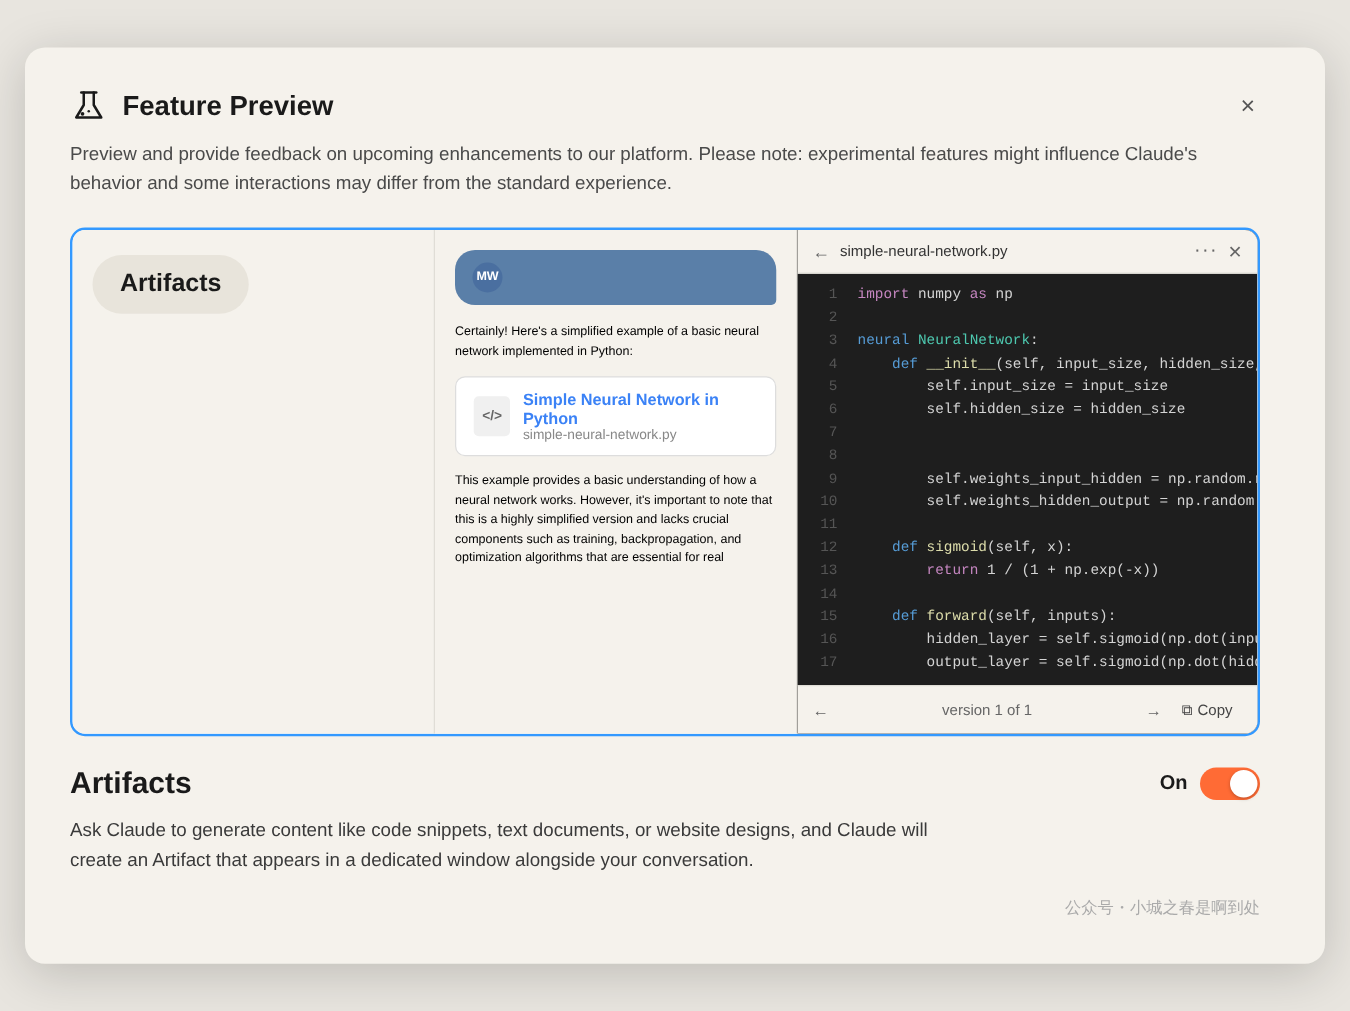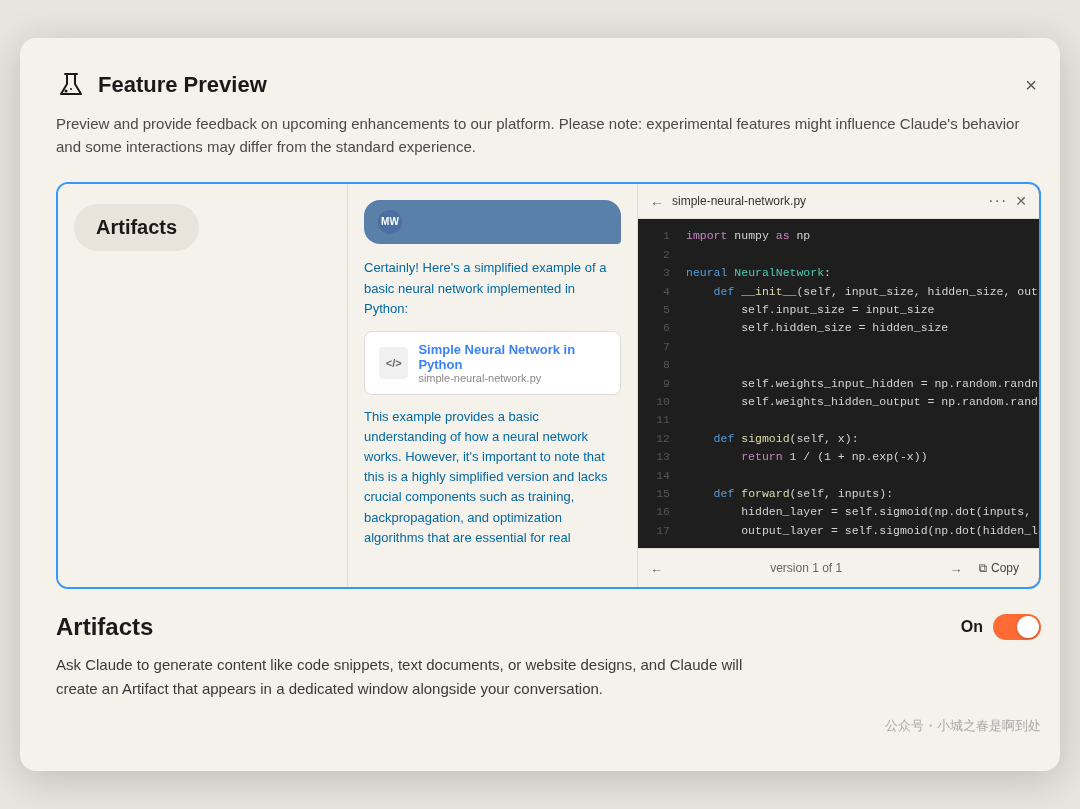--- a/index.html
+++ b/index.html
@@ -11,21 +11,21 @@
       justify-content: center;
       min-height: 100vh;
       font-family: -apple-system, BlinkMacSystemFont, 'Segoe UI', sans-serif;
     }
 
     .modal {
       background: #f5f2ec;
       border-radius: 16px;
       width: 1040px;
       max-width: 98vw;
-      padding: 32px 19px 36px 36px;
+      padding: 32px 52px 36px 36px;
       position: relative;
       box-shadow: 0 8px 40px rgba(0,0,0,0.18);
     }
 
     .modal-header {
       display: flex;
       align-items: center;
       margin-bottom: 12px;
     }
 
@@ -129,22 +129,22 @@
       flex-shrink: 0;
       display: flex;
       align-items: center;
       justify-content: center;
       font-size: 10px;
       font-weight: 700;
       color: white;
     }
 
     .assistant-text {
-      font-size: 13px;
-      color: #0369a1;
+      font-size: 10px;
+      color: #000000;
       line-height: 1.55;
       margin-bottom: 12px;
     }
 
     .code-file-card {
       background: white;
       border: 1px solid #ddd;
       border-radius: 8px;
       padding: 10px 14px;
       display: flex;

